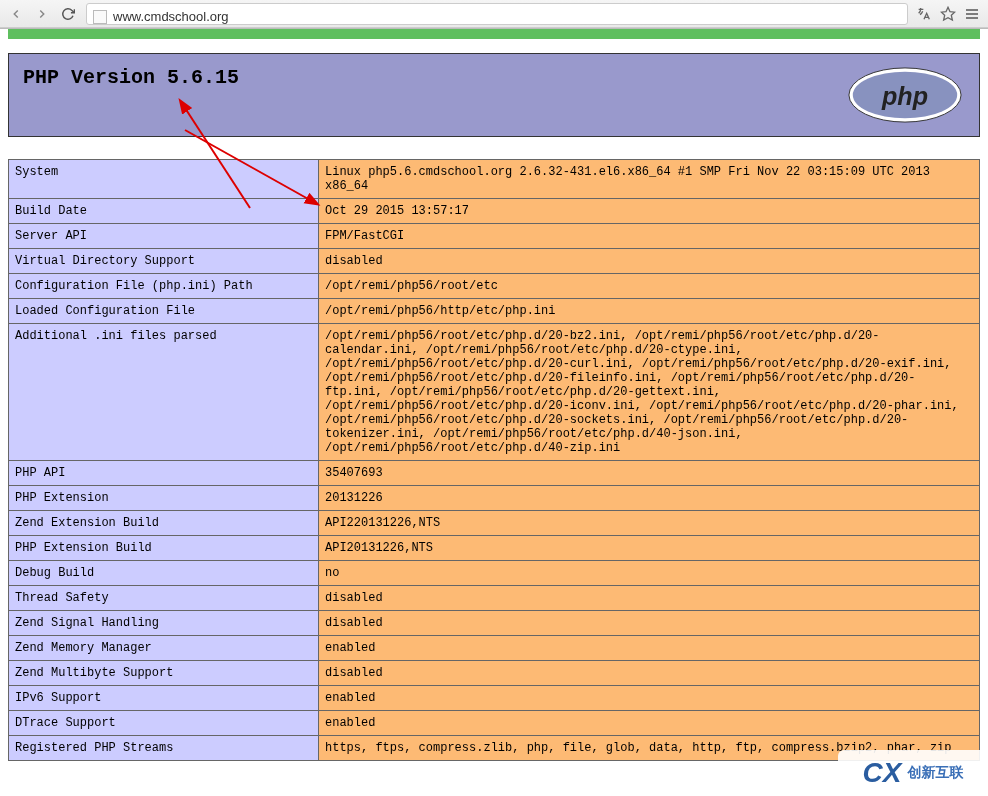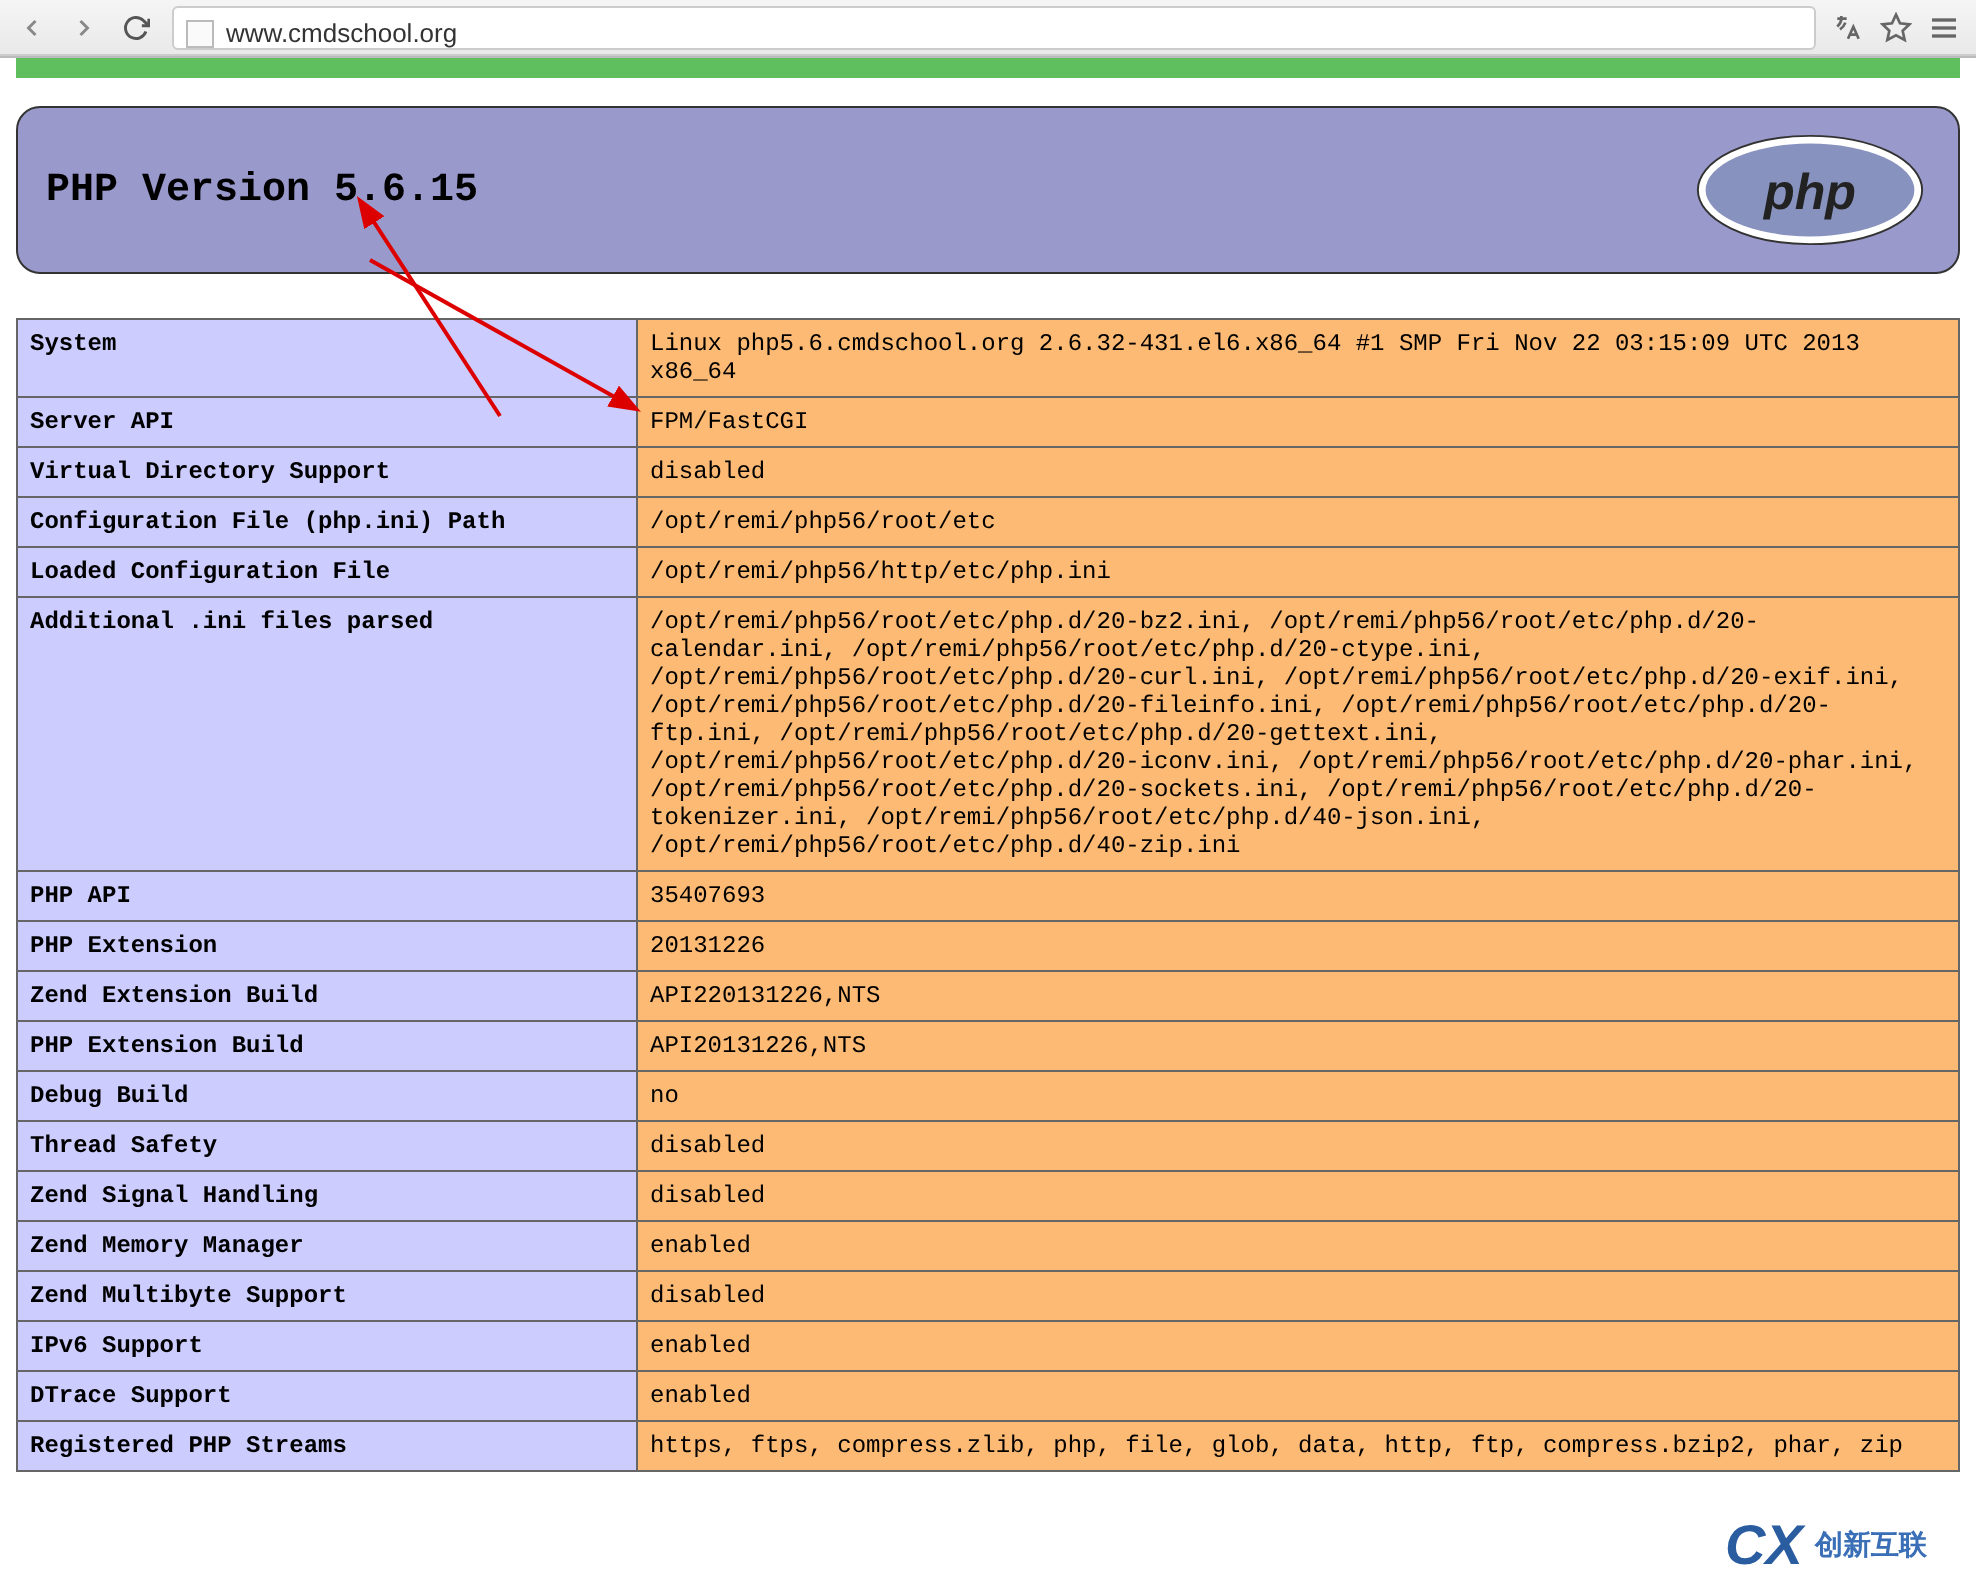--- a/index.html
+++ b/index.html
@@ -12,28 +12,28 @@
 .url-bar { flex: 1; height: 22px; background: #fff; border: 1px solid #ccc; border-radius: 3px; display: flex; align-items: flex-end; padding: 0 6px; margin: 0 4px; font-size: 13px; color: #333; font-family: Arial, sans-serif; }
 .url-bar .page-icon { width: 14px; height: 14px; margin-right: 6px; border: 1px solid #bbb; background: #fafafa; }
 .right-icons { display: flex; align-items: center; gap: 4px; padding-right: 2px; }
 .right-icons .icon { width: 20px; height: 20px; display: flex; align-items: center; justify-content: center; color: #666; }
 
 .viewport { position: absolute; top: 28px; left: 0; right: 0; bottom: 0; overflow-y: scroll; background: #fff; border-top: 1px solid #bbb; }
 .viewport-inner { padding: 0 8px 40px 8px; }
 .green-bar { height: 10px; background: #5fbf5f; margin-bottom: 14px; }
 
 
-.banner { background: #9999cc; border: 1px solid #333; border-radius: 12px; padding: 12px 14px; display: flex; align-items: center; justify-content: space-between; margin-bottom: 22px; }
+.banner { background: #9999cc; border: 1px solid #333; border-radius: 0; padding: 12px 14px; display: flex; justify-content: space-between; margin-bottom: 22px; }
 .banner-title { font-family: "SimSun","NSimSun","Courier New",monospace; font-size: 20px; font-weight: bold; color: #000; }
 .php-logo { width: 120px; height: 58px; }
 
 
 table.info { width: 100%; border-collapse: collapse; font-family: "SimSun","NSimSun","Courier New",monospace; font-size: 12px; }
 table.info td { border: 1px solid #666; padding: 5px 6px; vertical-align: top; }
-table.info td.key { background: #ccccff; font-weight: bold; width: 310px; }
+table.info td.key { background: #ccccff; font-weight: normal; width: 310px; }
 table.info td.val { background: #fdba74; }
 
 
 .arrow-layer { position: absolute; top: 28px; left: 0; pointer-events: none; }
 
 
 .watermark { position: absolute; right: 0; bottom: 0; width: 150px; height: 46px; background: rgba(255,255,255,0.9); display: flex; align-items: center; justify-content: center; font-size: 14px; color: #3a6fb7; font-weight: bold; border-top-left-radius: 6px; }
 .watermark .cx { font-size: 28px; color: #2a5da0; margin-right: 6px; font-style: italic; }
 
 
@@ -98,20 +98,24 @@
         <ellipse cx="60" cy="30" rx="54" ry="24" fill="#8892BF"></ellipse>
         <text x="60" y="40" text-anchor="middle" font-family="Arial Black, Arial" font-size="26" font-weight="900" font-style="italic" fill="#222">php</text>
       </svg>
     </div>
 
     <table class="info">
       <tbody id="info-body">
           <tr>
             <td class="key">System</td>
             <td class="val">Linux php5.6.cmdschool.org 2.6.32-431.el6.x86_64 #1 SMP Fri Nov 22 03:15:09 UTC 2013 x86_64</td>
+          </tr>
+          <tr>
+            <td class="key">Build Date</td>
+            <td class="val">Oct 29 2015 13:57:17</td>
           </tr>
           <tr>
             <td class="key">Server API</td>
             <td class="val">FPM/FastCGI</td>
           </tr>
           <tr>
             <td class="key">Virtual Directory Support</td>
             <td class="val">disabled</td>
           </tr>
           <tr>

